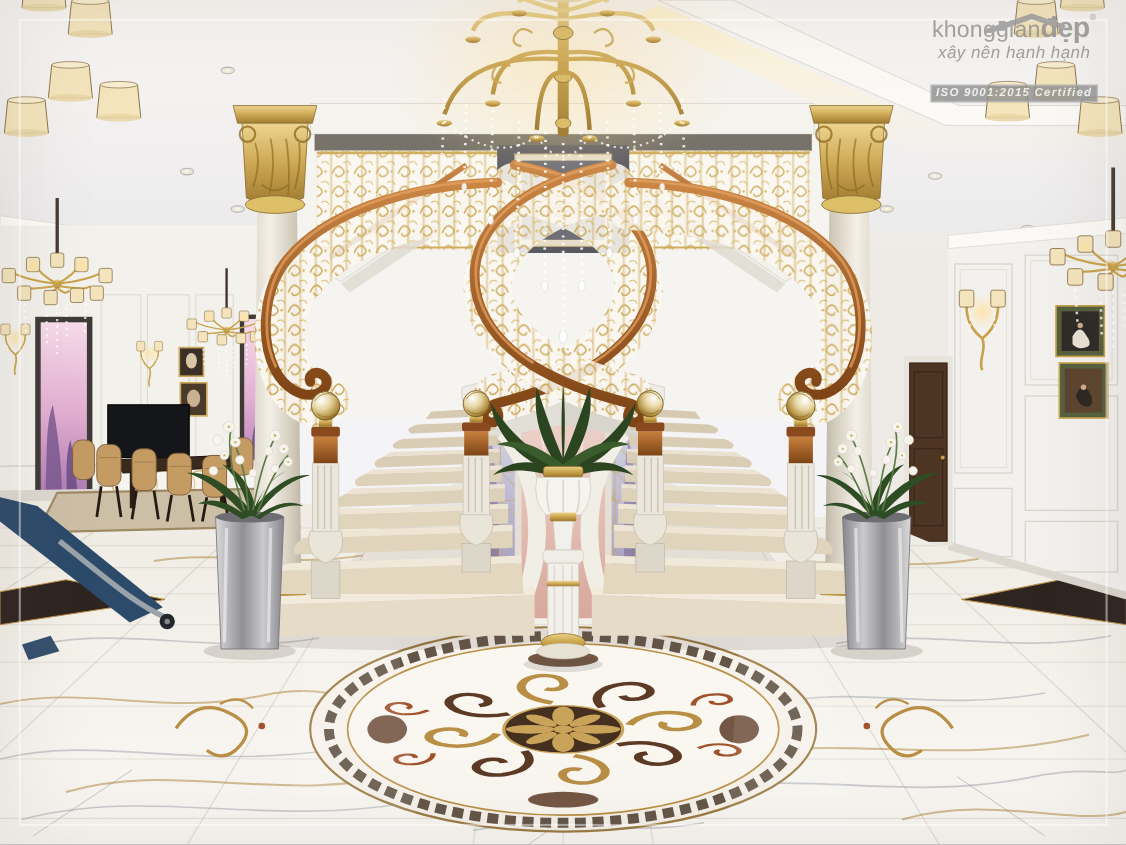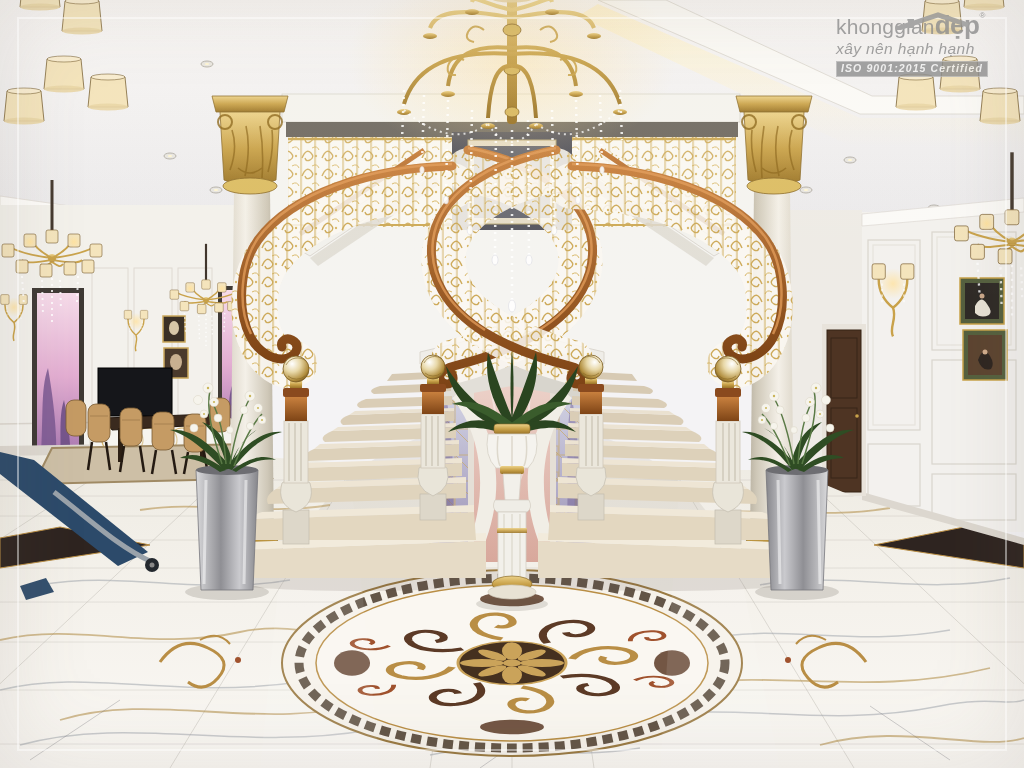--- a/index.html
+++ b/index.html
@@ -2,27 +2,27 @@
 <html style="--gold: #c9a24a; --goldDeep: #8a6a28; --wood: #a85a22; --woodHi: #d0873f; --marble: #f3f0e9; --stepCream: #e6dcc8; --wall: #f3f1ec; --ceiling: #f4f3f5; --sunset: #e3aed2; --plantGreen: #2f4d24; --silver: #b9b9bd; --medallionBrown: #45301f; --medallionMaroon: #a0522d;"><head>
 <meta charset="utf-8">
 <style>
   html,body{margin:0;padding:0;background:#222;}
   #stage{position:relative;width:1024px;height:768px;overflow:hidden;background:#f4f3f5;
          font-family:"Liberation Sans",sans-serif;}
   #stage svg{position:absolute;left:0;top:0;}
   .frame{position:absolute;inset:17px;border:2px solid rgba(255,255,255,.45);pointer-events:none;z-index:40;}
   .vignette{position:absolute;inset:0;box-shadow:inset 0 0 90px rgba(115,102,88,.16);pointer-events:none;z-index:39;}
   .watermark{position:absolute;top:12px;right:16px;width:172px;z-index:50;opacity:.82;
-             color:#969696;text-align:left;line-height:1.05;}
+             color:#969696;text-align:center;line-height:1.05;}
   .wm-roof{display:block;margin-left:58px;width:78px;height:18px;margin-bottom:-2px;}
   .wm-brand{font-size:21px;letter-spacing:.2px;color:#8f8f8f;white-space:nowrap;}
   .wm-brand b{font-size:26px;font-weight:bold;letter-spacing:-.5px;}
   .wm-brand sup{font-size:8px;vertical-align:top;}
   .wm-tagline{font-style:italic;font-size:15.5px;margin-top:2px;color:#8d8d8d;letter-spacing:.4px;}
-  .wm-cert{margin-top:3px;background:#909090;border:1px solid #b5b5b5;color:#efefef;
+  .wm-cert{margin-top:19px;background:#909090;border:1px solid #b5b5b5;color:#efefef;
            font-size:10.5px;font-weight:bold;font-style:italic;letter-spacing:1.1px;
            padding:1px 4px 2px;display:inline-block;}
 </style>
 </head>
 <body>
 
 <div id="stage">
 <svg width="1024" height="768" viewBox="0 0 1024 768">
 <defs>
   <linearGradient id="gCeil" x1="0" y1="0" x2="0" y2="1">

